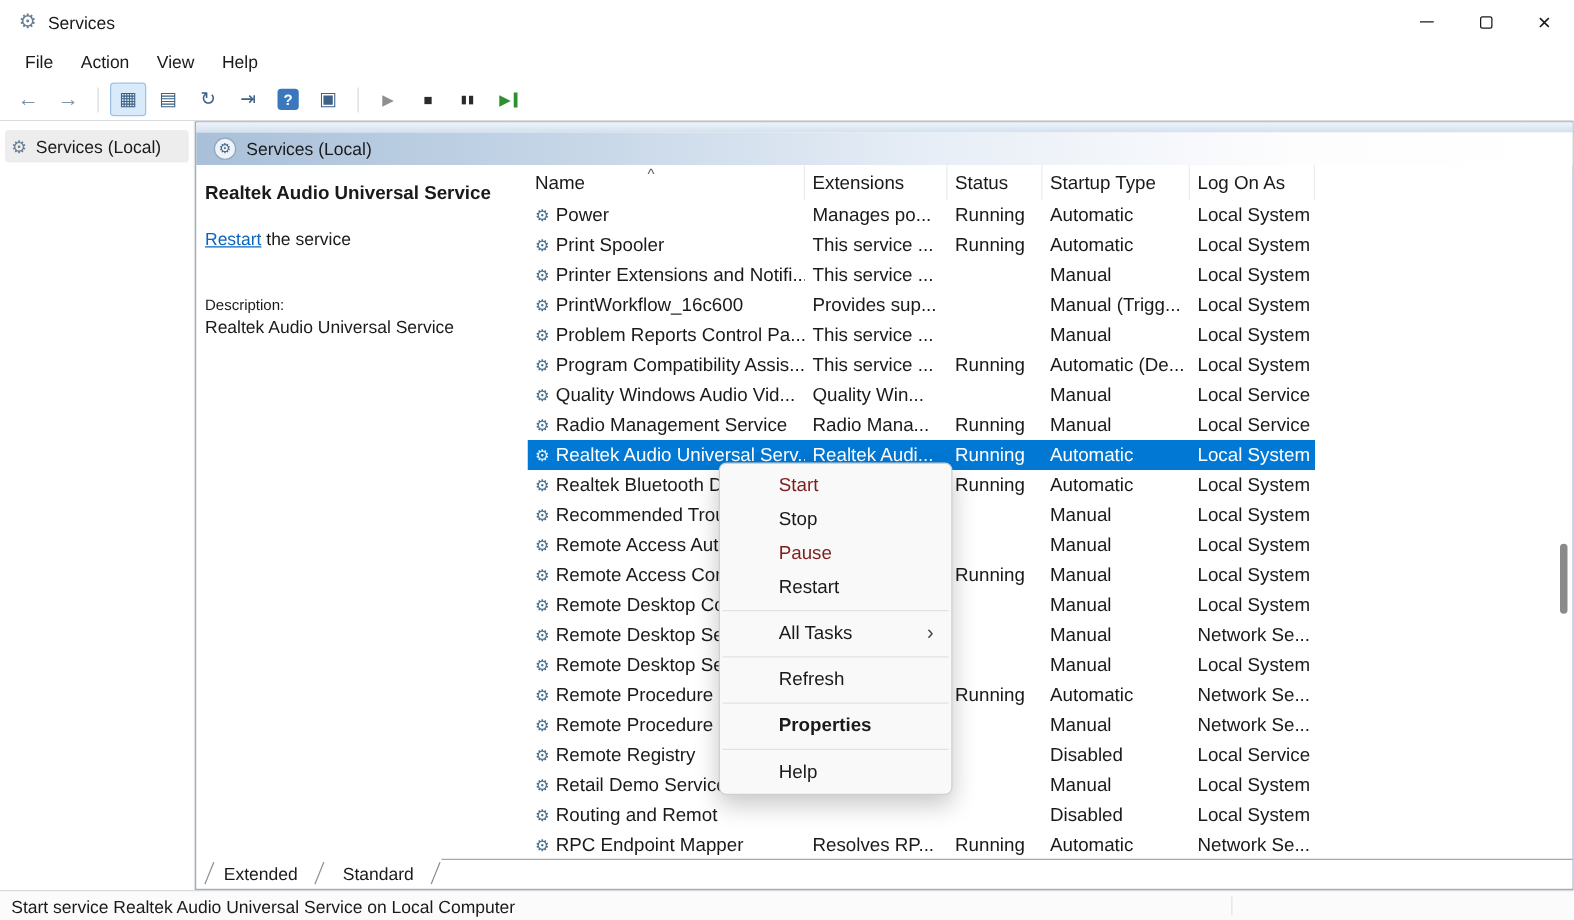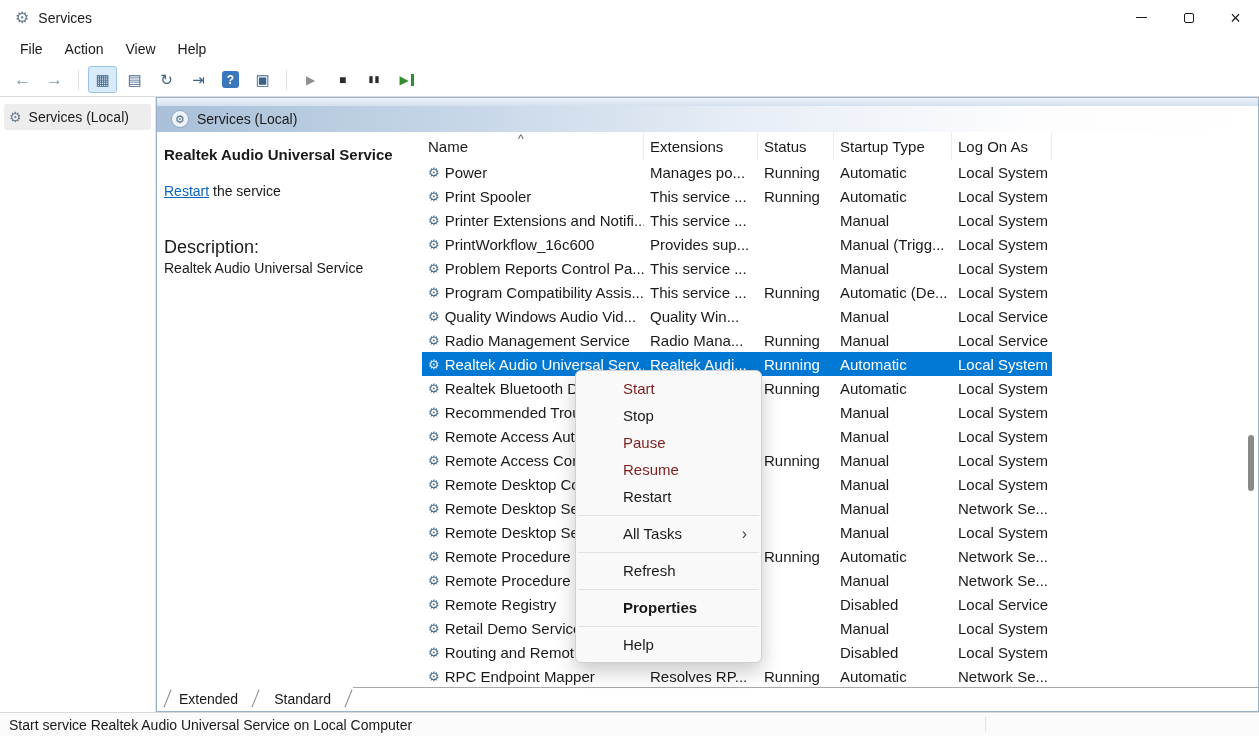--- a/index.html
+++ b/index.html
@@ -44,21 +44,21 @@
   .taskpad-header { height:26px; flex:none; background:linear-gradient(to right,#a9c0d8 0%,#c3d4e6 25%,#e9eff7 55%,#fdfdfe 80%,#fff 100%); display:flex; align-items:center; padding-left:14px; gap:8px; font-size:14px; }
   .hdr-icon { width:18px; height:18px; border-radius:50%; background:#eef3f9; border:1px solid #8fa8c0; display:flex; align-items:center; justify-content:center; font-size:11px; color:#4a6a8a; flex:none; line-height:1; }
 
   .content-body { flex:1; display:flex; min-height:0; position:relative; }
 
   
   .desc-pane { width:265px; flex:none; padding:14px 6px 0 7px; }
   .desc-title { font-size:15px; font-weight:bold; }
   .svc-links { margin-top:19px; font-size:14px; line-height:19px; }
   .link { color:#0a64c0; text-decoration:underline; cursor:pointer; }
-  .desc-label { margin-top:36px; font-size:18px; }
+  .desc-label { margin-top:36px; font-size:12px; }
   .desc-text { margin-top:2px; font-size:14px; }
 
   
   .table-pane { flex:1; min-width:0; position:relative; overflow:hidden; }
   .table-header { height:28px; display:flex; }
   .th { position:relative; display:flex; align-items:flex-end; padding-left:6px; padding-bottom:5px; font-size:15px; border-right:1px solid #ececec; }
   .sort-caret { position:absolute; top:0; left:96px; font-size:12px; color:#5a5a5a; }
   .c-name { width:222px; } .c-desc { width:114px; } .c-status { width:76px; } .c-startup { width:118px;text-align:right; } .c-logon { width:100px; }
   .rows .row { width:630px; height:24px; display:flex; font-size:15px; }
   .row .cell { padding-left:6px; height:100%; display:flex; align-items:center; white-space:nowrap; overflow:hidden; border:none; }
@@ -516,24 +516,20 @@
     <div class="menu-row">
       <span>Stop</span>
       <span class="arrow"></span>
     </div>
 
     <div class="menu-row disabled">
       <span>Pause</span>
       <span class="arrow"></span>
     </div>
 
-    <div class="menu-row disabled">
-      <span>Resume</span>
-      <span class="arrow"></span>
-    </div>
 
     <div class="menu-row">
       <span>Restart</span>
       <span class="arrow"></span>
     </div>
 
     <div class="menu-row separator">
       <span></span>
       <span class="arrow"></span>
     </div>

